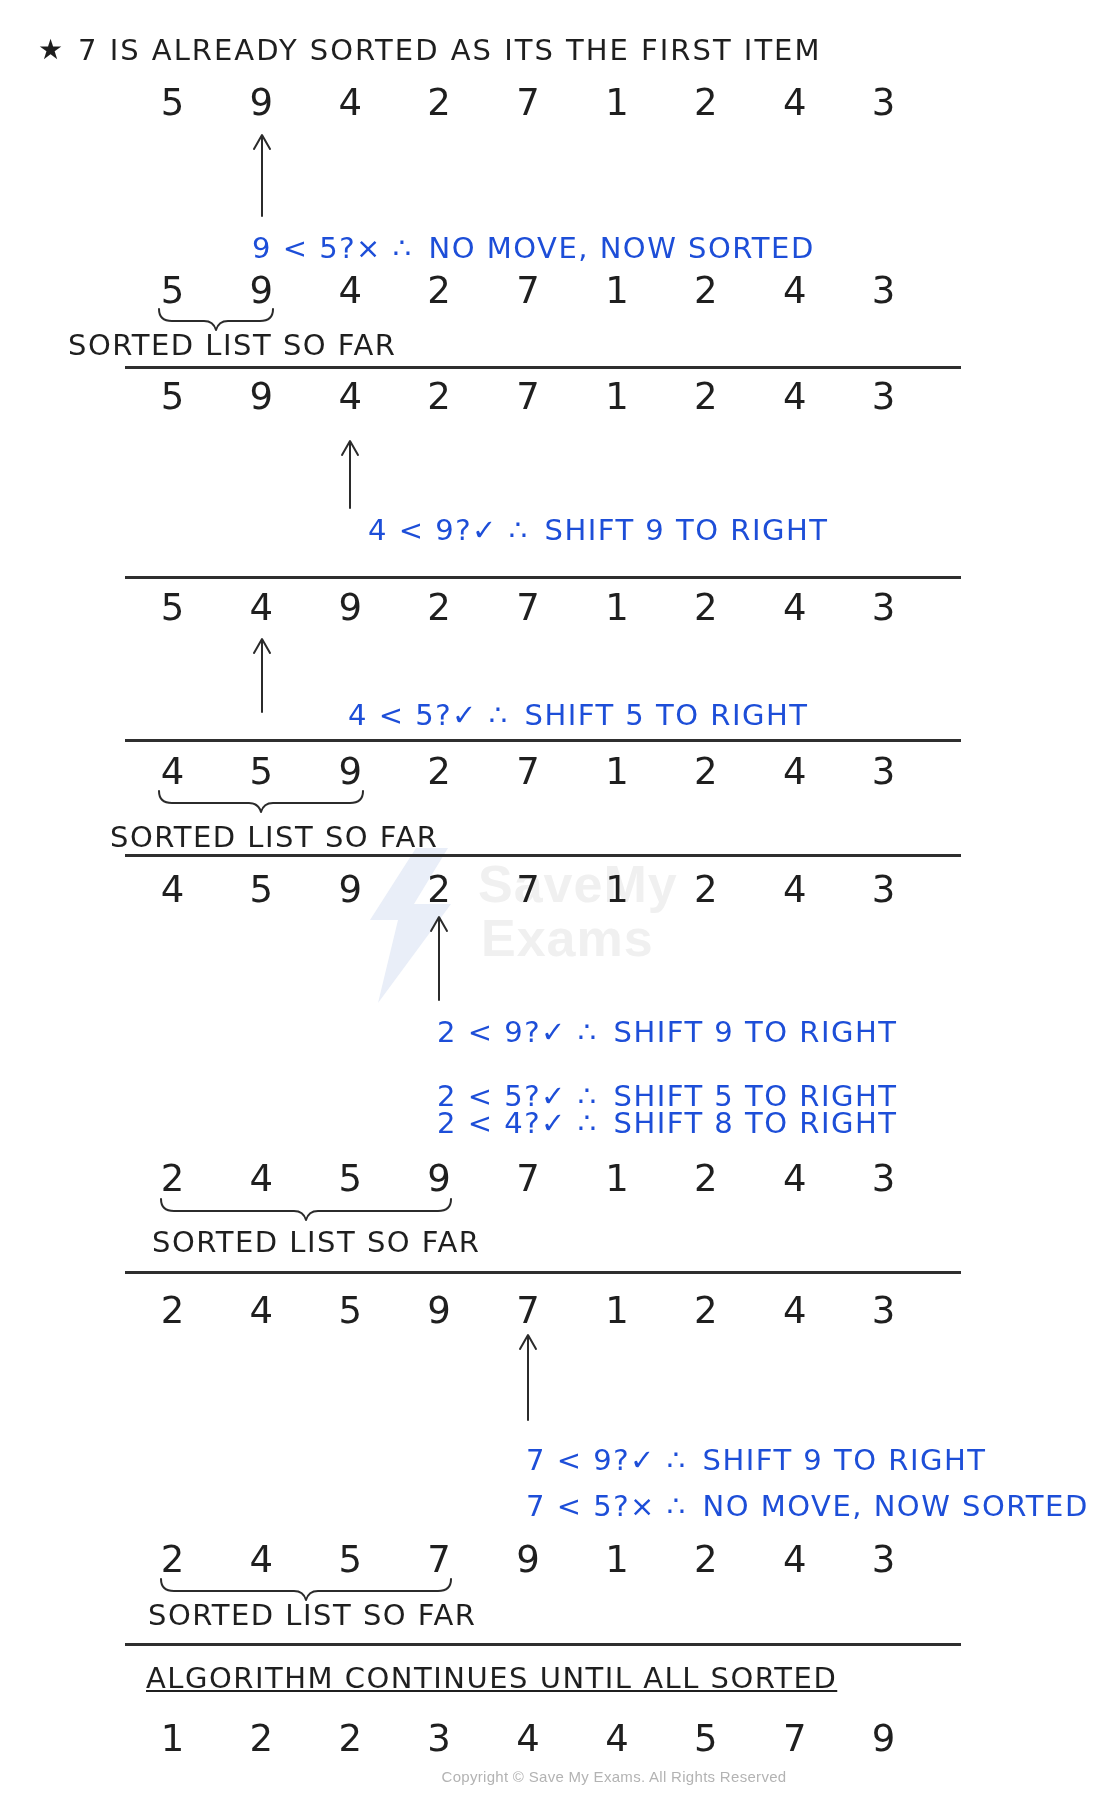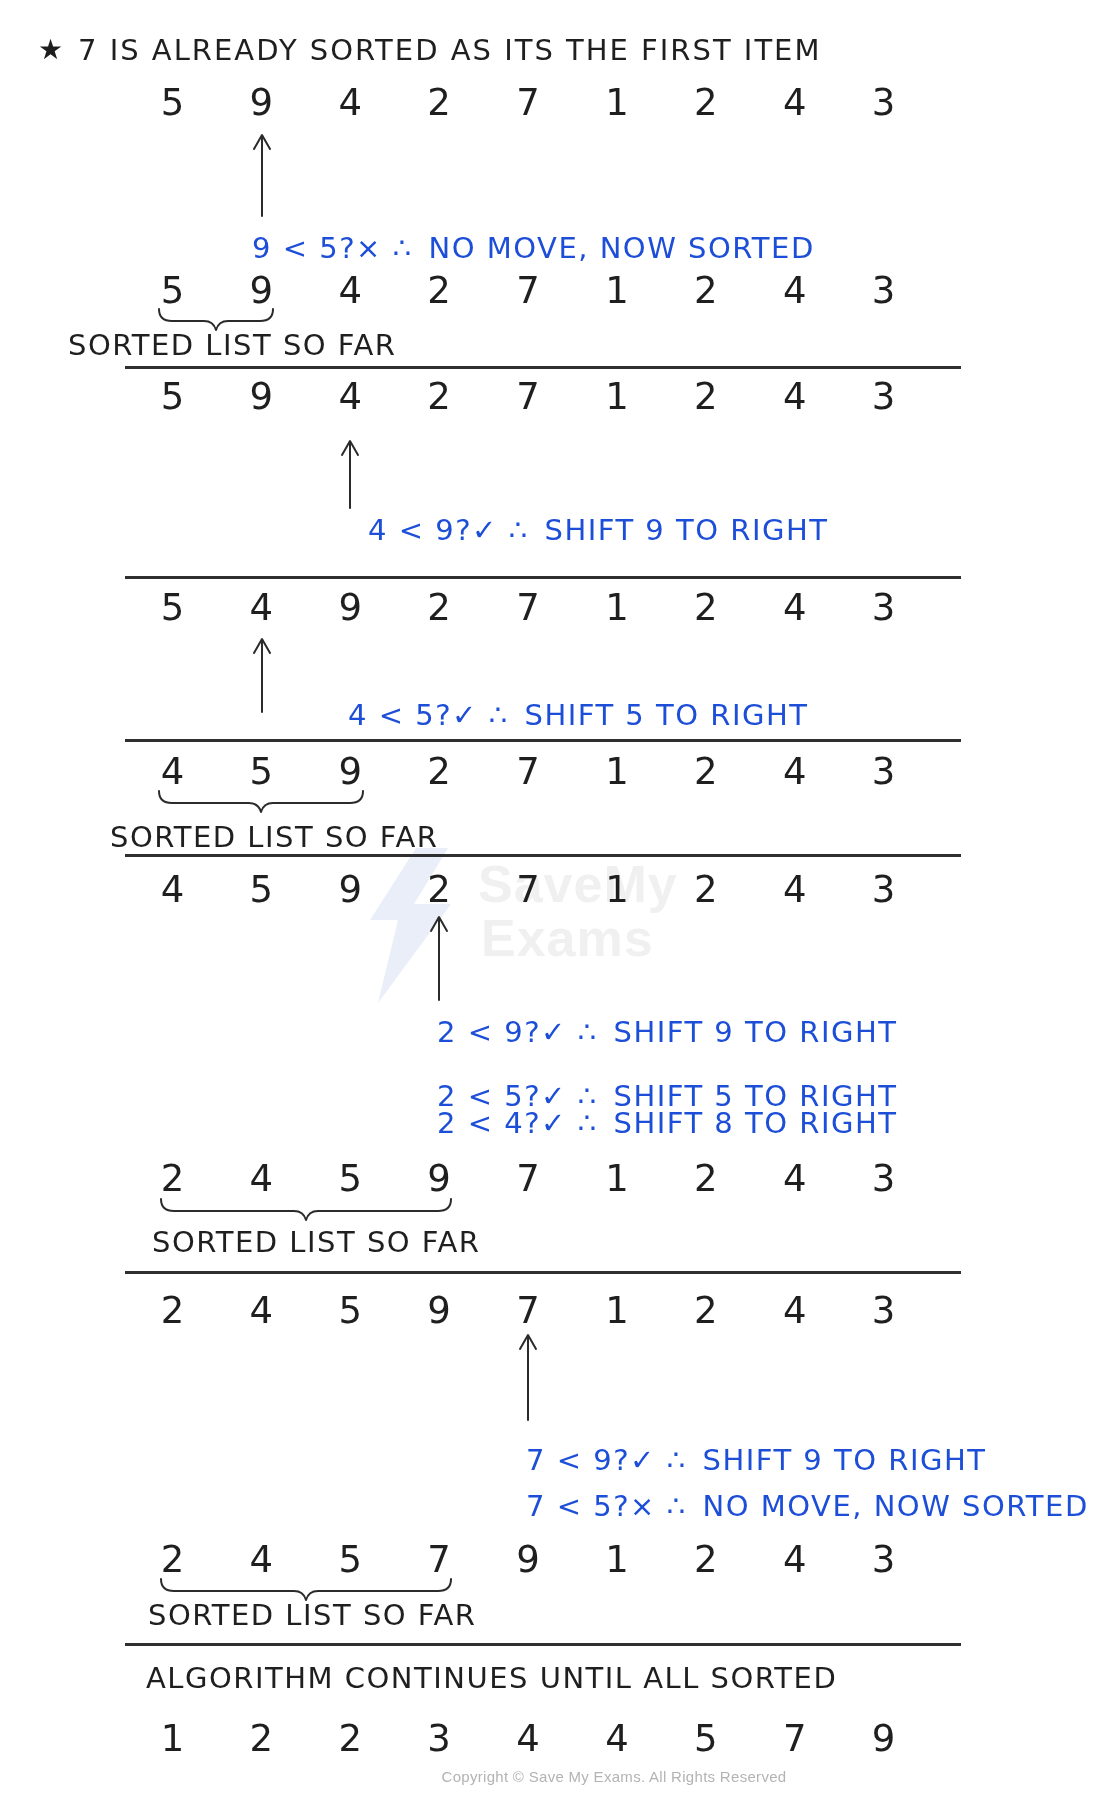--- a/index.html
+++ b/index.html
@@ -228,21 +228,21 @@
     <span class="cell">3</span>
   </div>
 
 <svg class="abs stroke" style="left:158px;top:1576px;" width="296" height="28" viewBox="0 0 296 28">
   <path d="M3,3 C3,12 8,15 16,15 L136,15 C142,15 146,17 148,24 C150,17 154,15 160,15 L280,15 C288,15 293,12 293,3"></path>
 </svg>
 <div class="abs lbl" style="left:148px;top:1597px;">SORTED LIST SO FAR</div>
 
 <div class="abs divider" style="top:1643px;"></div>
 
-<div class="abs lbl" style="left:146px;top:1660px;">ALGORITHM CONTINUES UNTIL ALL SORTED</div>
+<div class="abs lbl" style="left:146px;top:1660px;text-decoration:underline;">ALGORITHM CONTINUES UNTIL ALL SORTED</div>
 
 <div class="abs numrow" style="top:1717px;">
     <span class="cell">1</span>
     <span class="cell">2</span>
     <span class="cell">2</span>
     <span class="cell">3</span>
     <span class="cell">4</span>
     <span class="cell">4</span>
     <span class="cell">5</span>
     <span class="cell">7</span>

